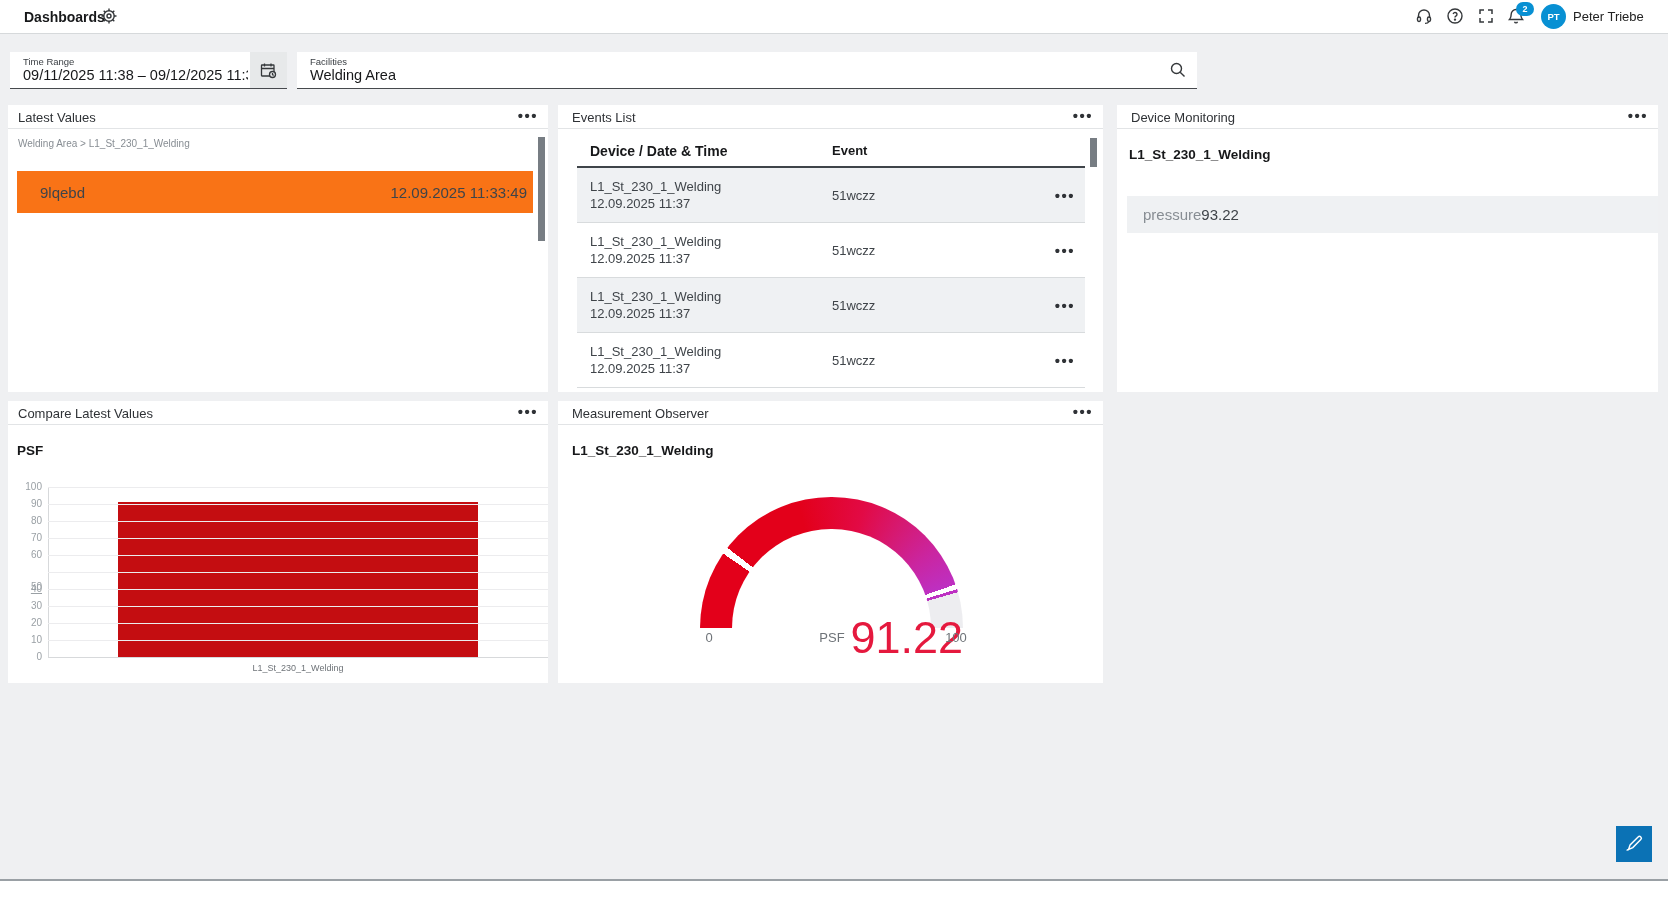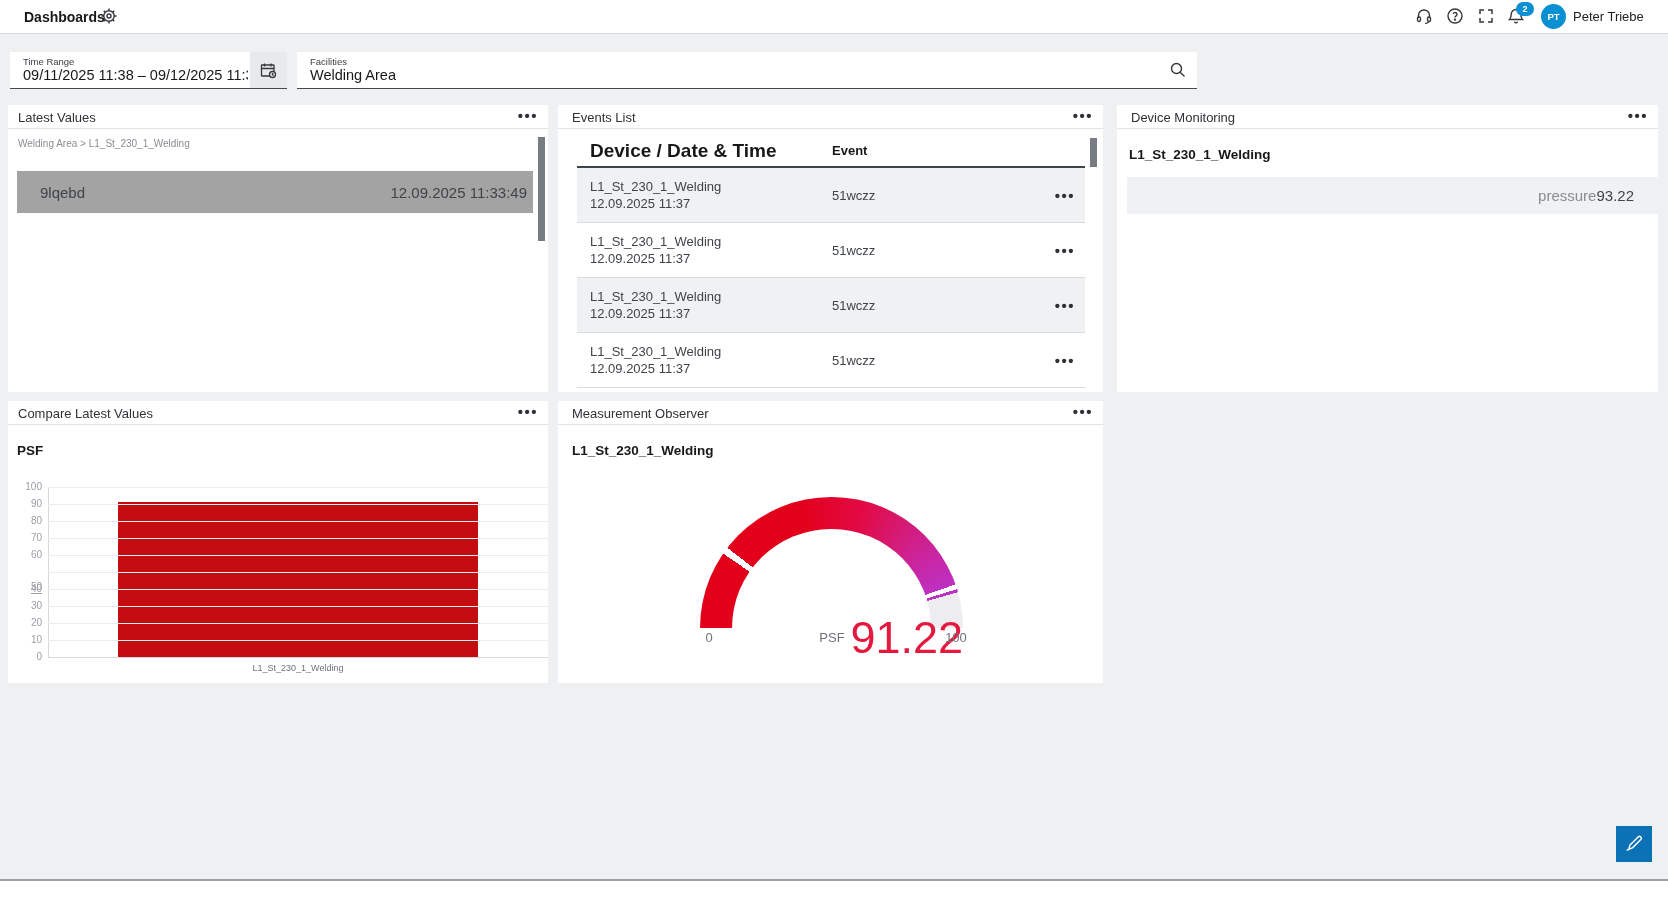--- a/index.html
+++ b/index.html
@@ -43,42 +43,42 @@
   .c-device{left:1117px;top:105px;width:541px;height:287px;}
   .c-compare{left:8px;top:401px;width:540px;height:282px;}
   .c-measure{left:558px;top:401px;width:545px;height:282px;}
   .card-title-row{position:relative;height:23px;border-bottom:1px solid #e2e4e6;}
   .card-title{position:absolute;left:10px;top:5px;font-size:13px;color:#2f3236;}
   .pad14 .card-title{left:14px;}
   .dots{font-size:15px;font-weight:700;letter-spacing:1.5px;color:#2f3236;cursor:pointer;}
   .card-dots{position:absolute;right:10px;top:2px;}
   
   .breadcrumb{position:absolute;left:10px;top:33px;font-size:10px;color:#878d93;}
-  .le-row{position:absolute;left:9px;top:66px;width:516px;height:42px;background:#a3a3a3;
+  .le-row{position:absolute;left:9px;top:66px;width:516px;height:42px;background:#f97316;
           display:flex;align-items:center;justify-content:space-between;cursor:pointer;}
   .le-code{font-size:15px;color:#3f4449;margin-left:23px;}
   .le-time{font-size:15px;color:#3f4449;margin-right:6px;}
   .vthumb{position:absolute;width:7px;background:#777d83;cursor:pointer;}
   .le-thumb{left:530px;top:32px;height:104px;}
   .ev-thumb{left:532px;top:33px;height:29px;}
   
   .ev-table{position:absolute;left:19px;top:30px;width:508px;}
   .ev-head{height:31px;border-bottom:2px solid #3f4449;display:flex;align-items:center;}
-  .ev-h1{padding-left:13px;width:242px;font-size:19px;font-weight:700;color:#17181a;}
+  .ev-h1{padding-left:13px;width:242px;font-size:14px;font-weight:700;color:#17181a;}
   .ev-h2{font-size:13px;font-weight:700;color:#17181a;}
   .ev-row{height:54px;border-bottom:1px solid #d8dbdd;display:flex;align-items:center;}
   .ev-row.alt{background:#eff1f3;}
   .ev-c1{padding-left:13px;width:242px;}
   .ev-dev,.ev-dt{font-size:13px;color:#3f4449;line-height:17px;}
   .ev-c2{flex:1;font-size:13px;color:#3f4449;}
   .ev-dots{padding-right:10px;}
   
   .dm-device{position:absolute;left:12px;top:42px;font-size:13.5px;font-weight:700;color:#17181a;}
-  .dm-row{position:absolute;left:10px;top:72px;right:0;height:37px;background:#eff1f3;
-          display:flex;align-items:center;justify-content:flex-end;cursor:pointer;}
+  .dm-row{position:absolute;left:10px;top:91px;right:0;height:37px;background:#eff1f3;
+          display:flex;align-items:center;justify-content:flex-start;cursor:pointer;}
   .dm-metric{font-size:15px;color:#878d93;margin-left:16px;}
   .dm-value{font-size:15px;color:#3f4449;margin-right:24px;}
   
   .clv-series{position:absolute;left:9px;top:42px;font-size:13.5px;font-weight:700;color:#17181a;}
   .bar-plot{position:absolute;left:40px;top:86px;width:500px;height:170px;}
   .gline{position:absolute;left:0;width:100%;height:1px;background:#ececee;}
   .gline.zero{background:#d7d9db;}
   .yaxis{position:absolute;left:0;top:0;bottom:0;width:1px;background:#d7d9db;}
   .ylab{position:absolute;left:0;width:34px;text-align:right;font-size:10px;color:#9aa0a5;}
   .bar{position:absolute;left:70px;width:360px;bottom:0;}

